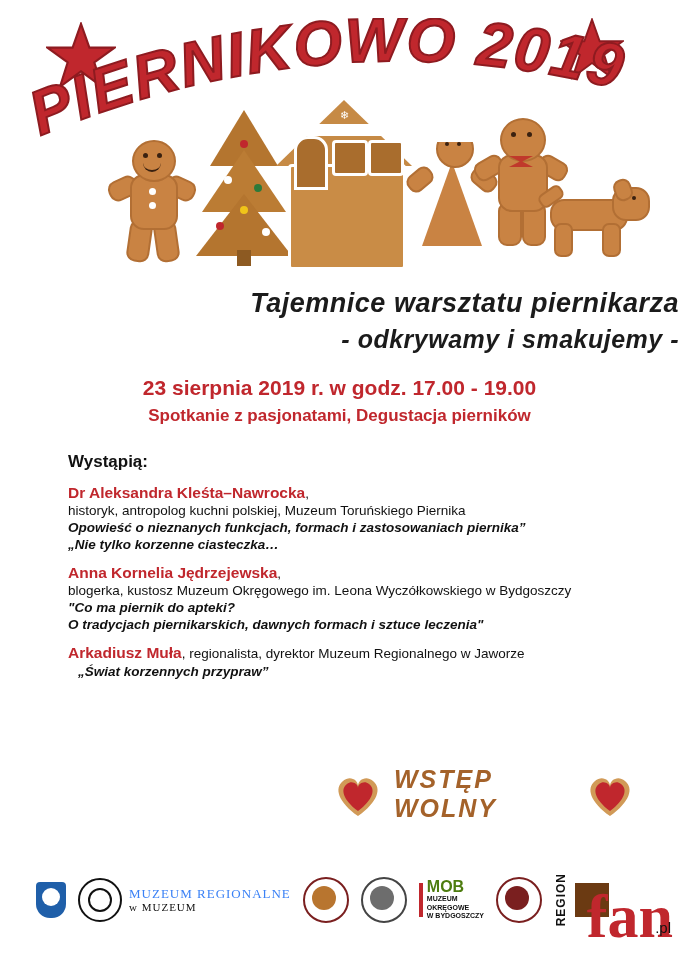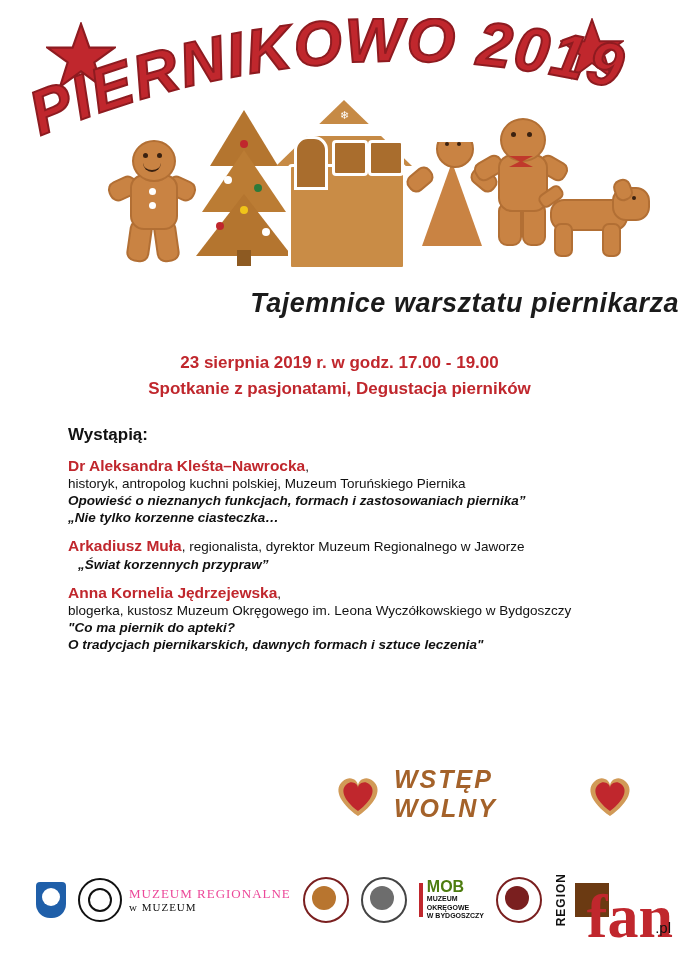--- a/index.html
+++ b/index.html
@@ -106,21 +106,21 @@
     text-align:right;
     color:#1b1b1b;
     font-weight:bold;
     font-style:italic;
     letter-spacing:.5px;
   }
   .headline .l1{font-size:27px;margin-top:8px;}
   .headline .l2{font-size:25px;margin-top:6px;}
 
   .when{
-    text-align:center;color:#c0272d;font-weight:bold;font-size:17px;margin-top:34px;
+    text-align:center;color:#c0272d;font-weight:bold;font-size:21px;margin-top:22px;
   }
   .what{
     text-align:center;color:#c0272d;font-weight:bold;font-size:17px;margin-top:6px;
   }
   .where{
     text-align:center;color:#111;font-size:14.5px;margin-top:10px;
   }
 
   .lineup{margin:26px 0 4px 68px;width:560px;}
   .lineup h3{margin:0;font-size:17px;font-weight:bold;color:#111;}
@@ -158,21 +158,21 @@
   .logos{
     position:absolute;left:0;top:856px;width:679px;height:88px;
     display:flex;align-items:center;gap:12px;padding-left:36px;box-sizing:border-box;
   }
   .logo{display:flex;align-items:center;gap:7px;}
   .crest{width:30px;height:36px;background:#1f5fa9;border-radius:4px 4px 14px 14px;position:relative;}
   .crest:after{content:"";position:absolute;left:6px;top:6px;width:18px;height:18px;background:#fff;border-radius:50%;}
   .flower{width:40px;height:40px;border-radius:50%;border:2px solid #111;position:relative;}
   .flower:before{content:"";position:absolute;left:8px;top:8px;width:20px;height:20px;border:2px solid #111;border-radius:50%;}
   .mr-text{line-height:1.2;}
-  .mr-text .t1{font-family:"Liberation Serif", serif;font-size:13px;letter-spacing:1px;color:#ec4899;}
+  .mr-text .t1{font-family:"Liberation Serif", serif;font-size:13px;letter-spacing:1px;color:#3b82f6;}
   .mr-text .t2{font-family:"Liberation Serif", serif;font-size:11px;letter-spacing:1px;color:#111;}
   .seal{width:42px;height:42px;border-radius:50%;border:2px solid #7a1f1f;position:relative;background:#fff;}
   .seal .inner{position:absolute;left:7px;top:7px;width:24px;height:24px;border-radius:50%;background:#b8752f;}
   .seal.gray{border-color:#444;}
   .seal.gray .inner{background:#6d6d6d;}
   .mob{display:flex;align-items:center;gap:4px;}
   .mob .m{font-size:16px;font-weight:bold;color:#4d7c0f;line-height:1;}
   .mob .sub{font-size:7px;line-height:1.25;color:#111;font-weight:bold;}
   .mob .bar{width:4px;height:34px;background:#c0272d;}
   .sq{width:34px;height:34px;background:#6b3a12;}
@@ -277,45 +277,46 @@
       <div class="leg a"></div>
         <div class="leg b"></div>
       <div class="head"></div>
       <div class="ear"></div>
       <div class="eye"></div>
     </div>
   </div>
 
   <div class="headline">
     <div class="l1">Tajemnice warsztatu piernikarza</div>
+    <div class="l2">- odkrywamy i smakujemy -</div>
   </div>
 
   <div class="when">23 sierpnia 2019 r. w godz. 17.00 - 19.00</div>
   <div class="what">Spotkanie z pasjonatami, Degustacja pierników</div>
 
   <div class="lineup">
     <h3>Wystąpią:</h3>
 
     <div class="person">
       <div class="pname"><span>Dr Aleksandra Kleśta–Nawrocka</span><span class="rest">,</span></div>
       <div class="prole">historyk, antropolog kuchni polskiej, Muzeum Toruńskiego Piernika</div>
       <div class="pquote">Opowieść o nieznanych funkcjach, formach i zastosowaniach piernika”</div>
       <div class="pquote">„Nie tylko korzenne ciasteczka…</div>
     </div>
 
     <div class="person">
-      <div class="pname"><span>Arkadiusz Muła</span><span class="rest">, regionalista, dyrektor Muzeum Regionalnego w Jaworze</span></div>
-      <div class="pquote" style="margin-left:10px;">„Świat korzennych przypraw”</div>
-    </div>
-
-    <div class="person">
       <div class="pname"><span>Anna Kornelia Jędrzejewska</span><span class="rest">,</span></div>
       <div class="prole">blogerka, kustosz Muzeum Okręgowego im. Leona Wyczółkowskiego w Bydgoszczy</div>
       <div class="pquote">"Co ma piernik do apteki?</div>
       <div class="pquote">O tradycjach piernikarskich, dawnych formach i sztuce leczenia"</div>
+    </div>
+
+    <div class="person">
+      <div class="pname"><span>Arkadiusz Muła</span><span class="rest">, regionalista, dyrektor Muzeum Regionalnego w Jaworze</span></div>
+      <div class="pquote" style="margin-left:10px;">„Świat korzennych przypraw”</div>
     </div>
   </div>
 
   <div class="free">
     <div class="heart">
         <div class="h"></div>
         <div class="hi"></div>
       </div>
     <div class="free-label">WSTĘP WOLNY</div>
     <div class="heart">

